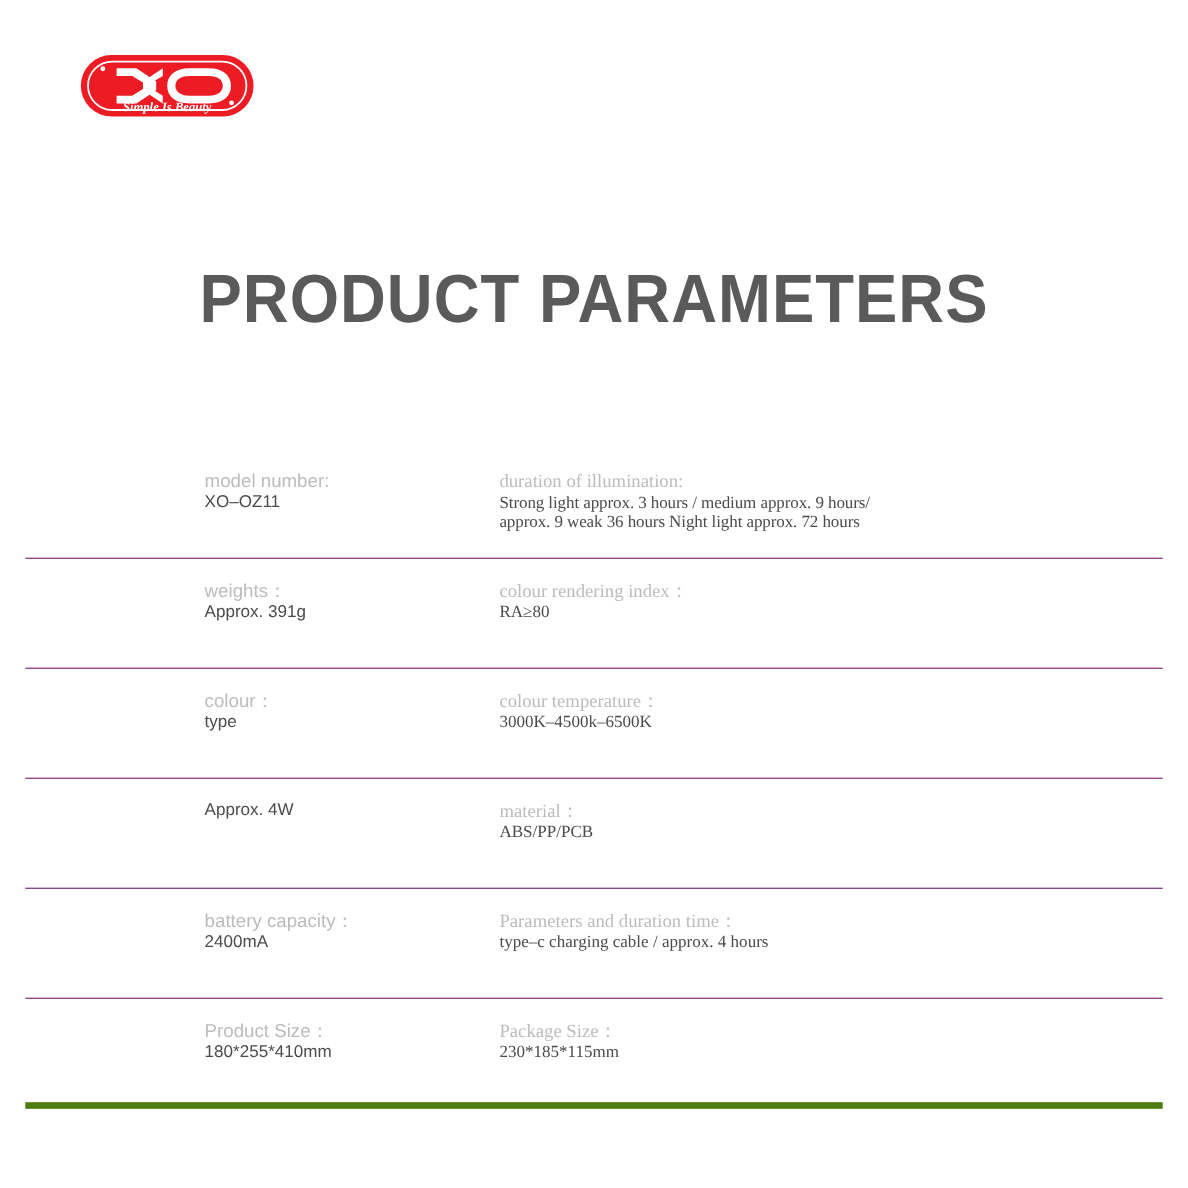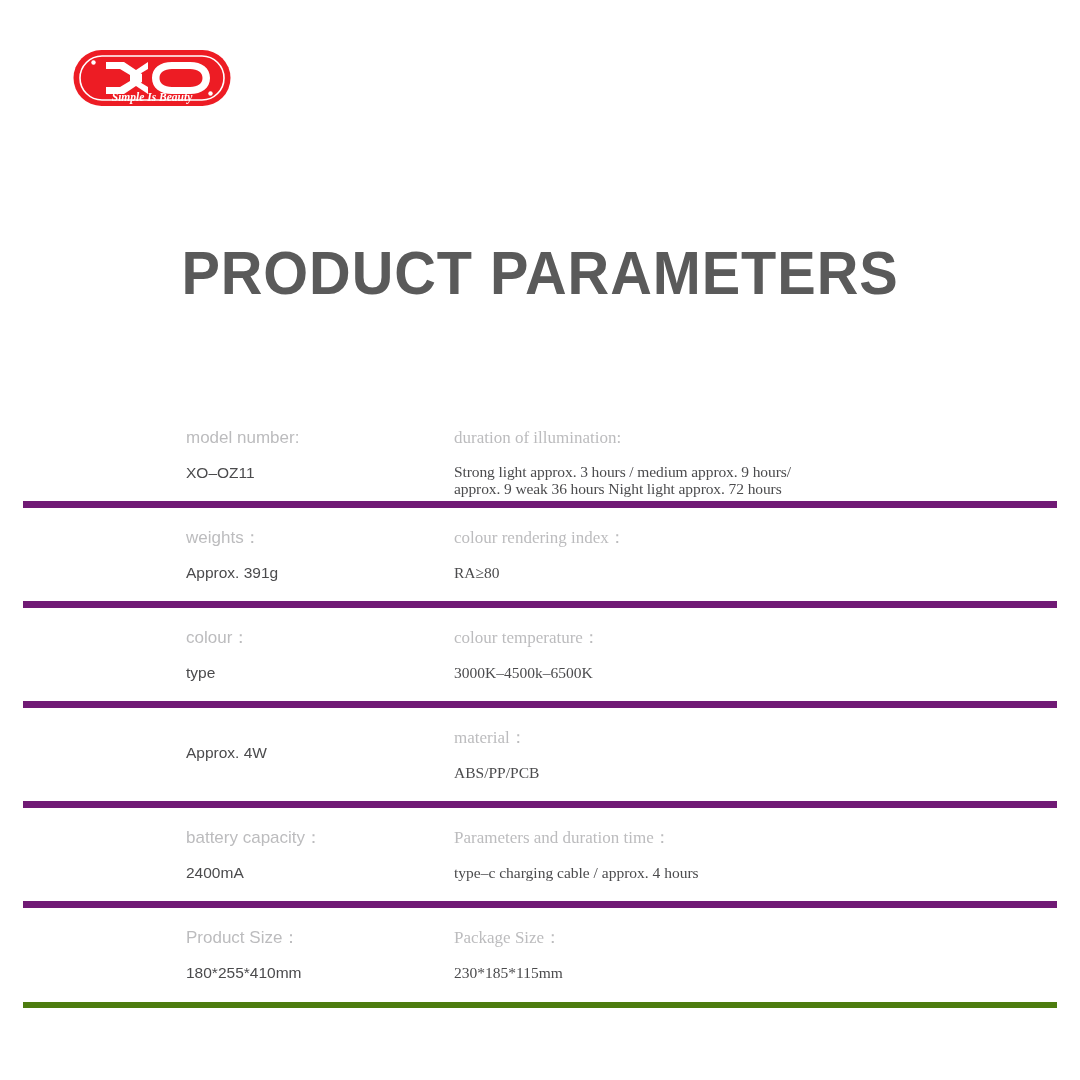--- a/index.html
+++ b/index.html
@@ -58,21 +58,21 @@
   .spec-table {
     position: absolute;
     left: 23px;
     top: 408px;
     width: 1034px;
   }
   .spec-row {
     position: relative;
     display: flex;
     height: 100px;
-    border-bottom: 7px solid #701a75;
+    border-bottom: 1px solid #701a75;
     box-sizing: border-box;
   }
   .spec-row:last-child {
     border-bottom: 6px solid #4d7c0f;
   }
   .spec-cell {
     position: relative;
     box-sizing: border-box;
     padding-top: 20px;
   }
@@ -86,29 +86,28 @@
     font-family: Liberation Serif, serif;
   }
   .spec-label {
     color: #bcbcbe;
     font-size: 17px;
     line-height: 20px;
     font-weight: normal;
     white-space: nowrap;
   }
   .spec-value {
-    margin-top: 16px;
     color: #4b4b4d;
     font-size: 15.5px;
     line-height: 17px;
     font-weight: normal;
     white-space: pre-line;
   }
   .spec-value.multiline {
-    margin-top: 15px;
+    margin-top: 1px;
     line-height: 17px;
     letter-spacing: -0.1px;
   }
 </style>
 </head>
 <body>
 
 <div class="page">
 
   <div class="brand-logo">

